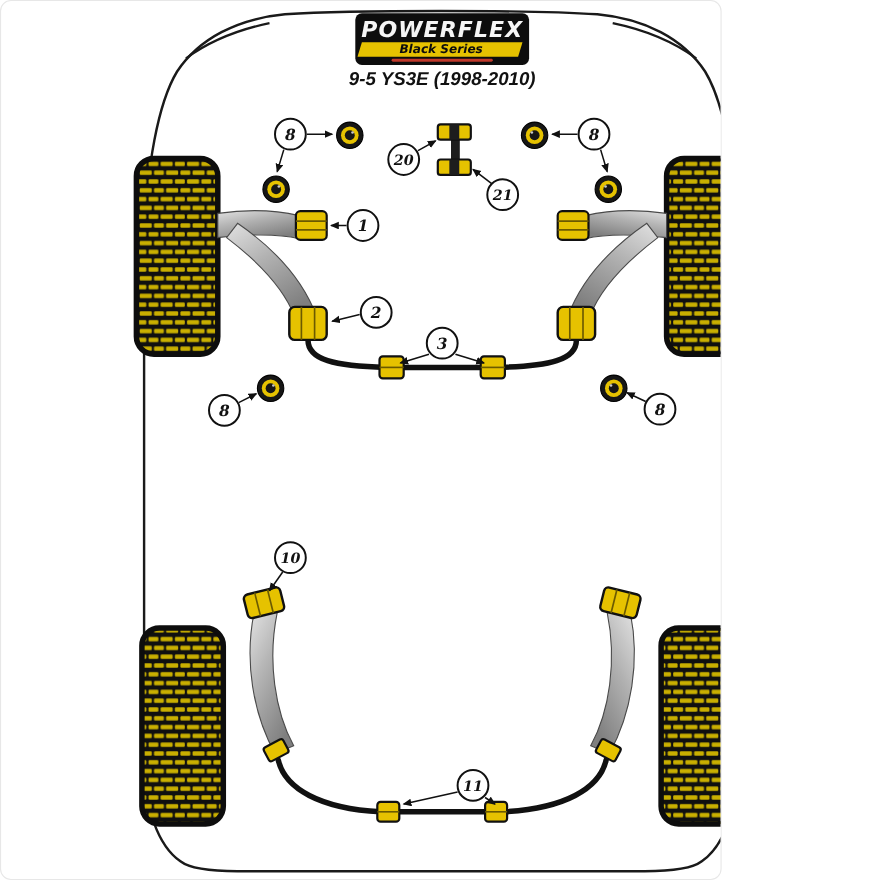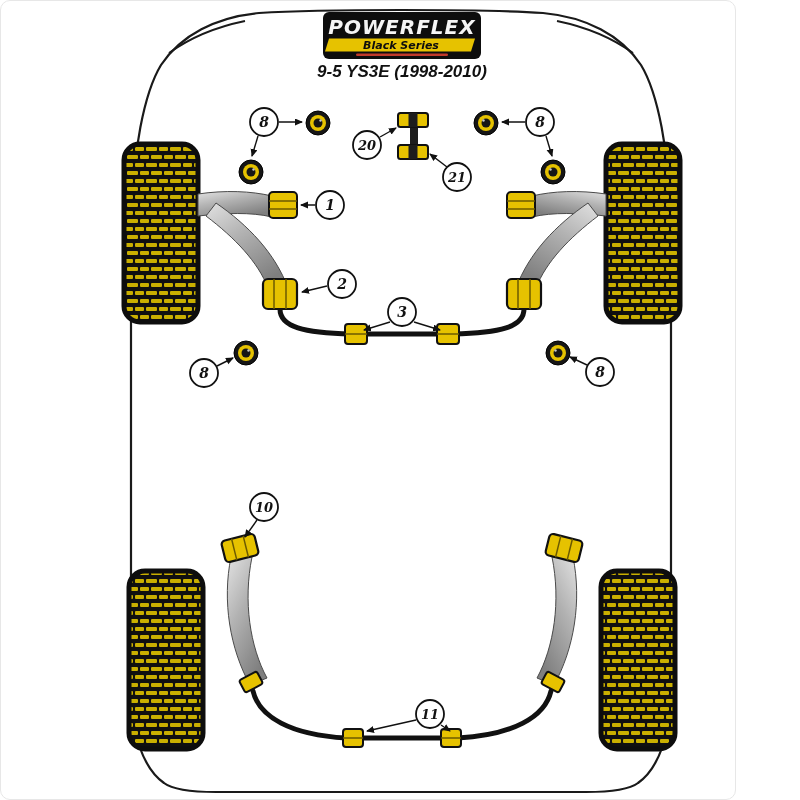--- a/index.html
+++ b/index.html
@@ -1,17 +1,17 @@
 <!DOCTYPE html>
 <html><head>
 <meta charset="utf-8">
 <style>
   html,body{margin:0;padding:0;background:#fff;}
   .canvas{
-    width:736px;height:800px;position:relative;box-sizing:border-box;
+    width:656px;height:800px;position:relative;box-sizing:border-box;
     background:#fff;border:1px solid #e7e7e7;border-radius:10px;overflow:hidden;
     font-family:"Liberation Sans",sans-serif;
   }
   svg{display:block;}
   .brand-text{font-family:"DejaVu Sans",sans-serif;font-weight:bold;font-style:italic;letter-spacing:1px;}
   .series-text{font-family:"DejaVu Sans",sans-serif;font-weight:bold;font-style:italic;}
   .model-title{font-family:"Liberation Sans",sans-serif;font-weight:bold;font-style:italic;}
   .callout-num{font-family:"DejaVu Serif",serif;font-weight:bold;font-style:italic;}
 </style>
 </head>

